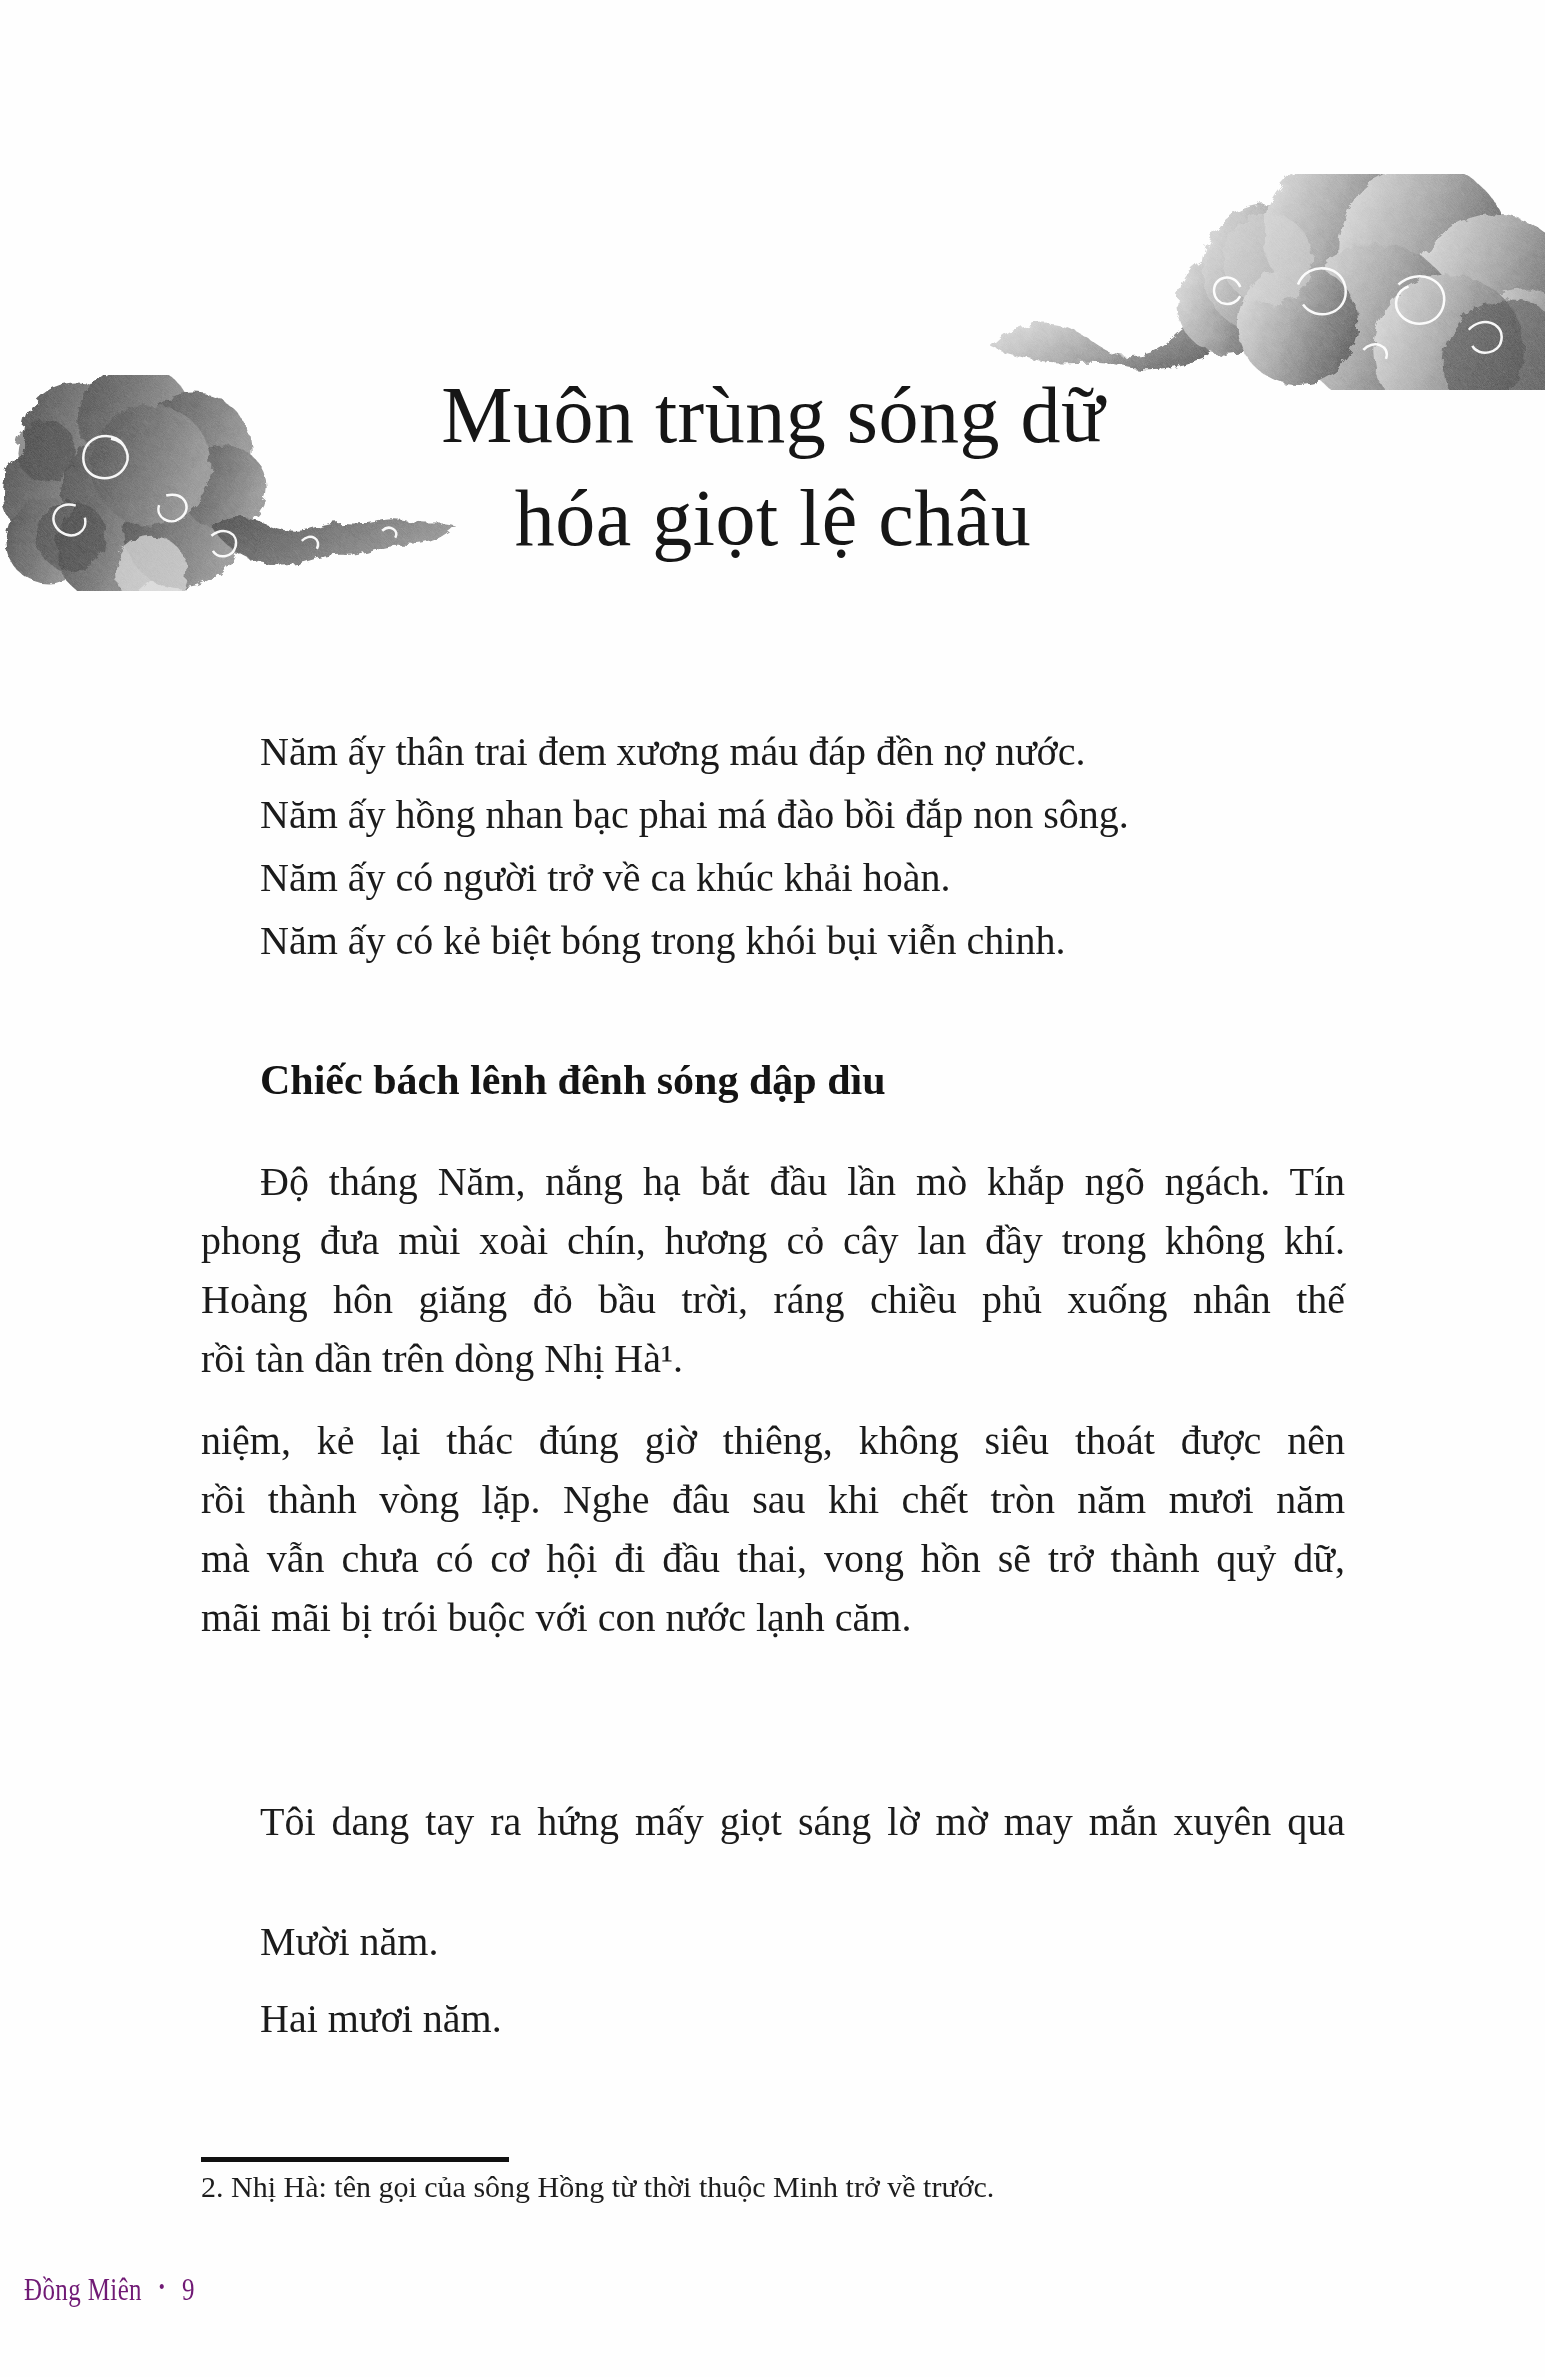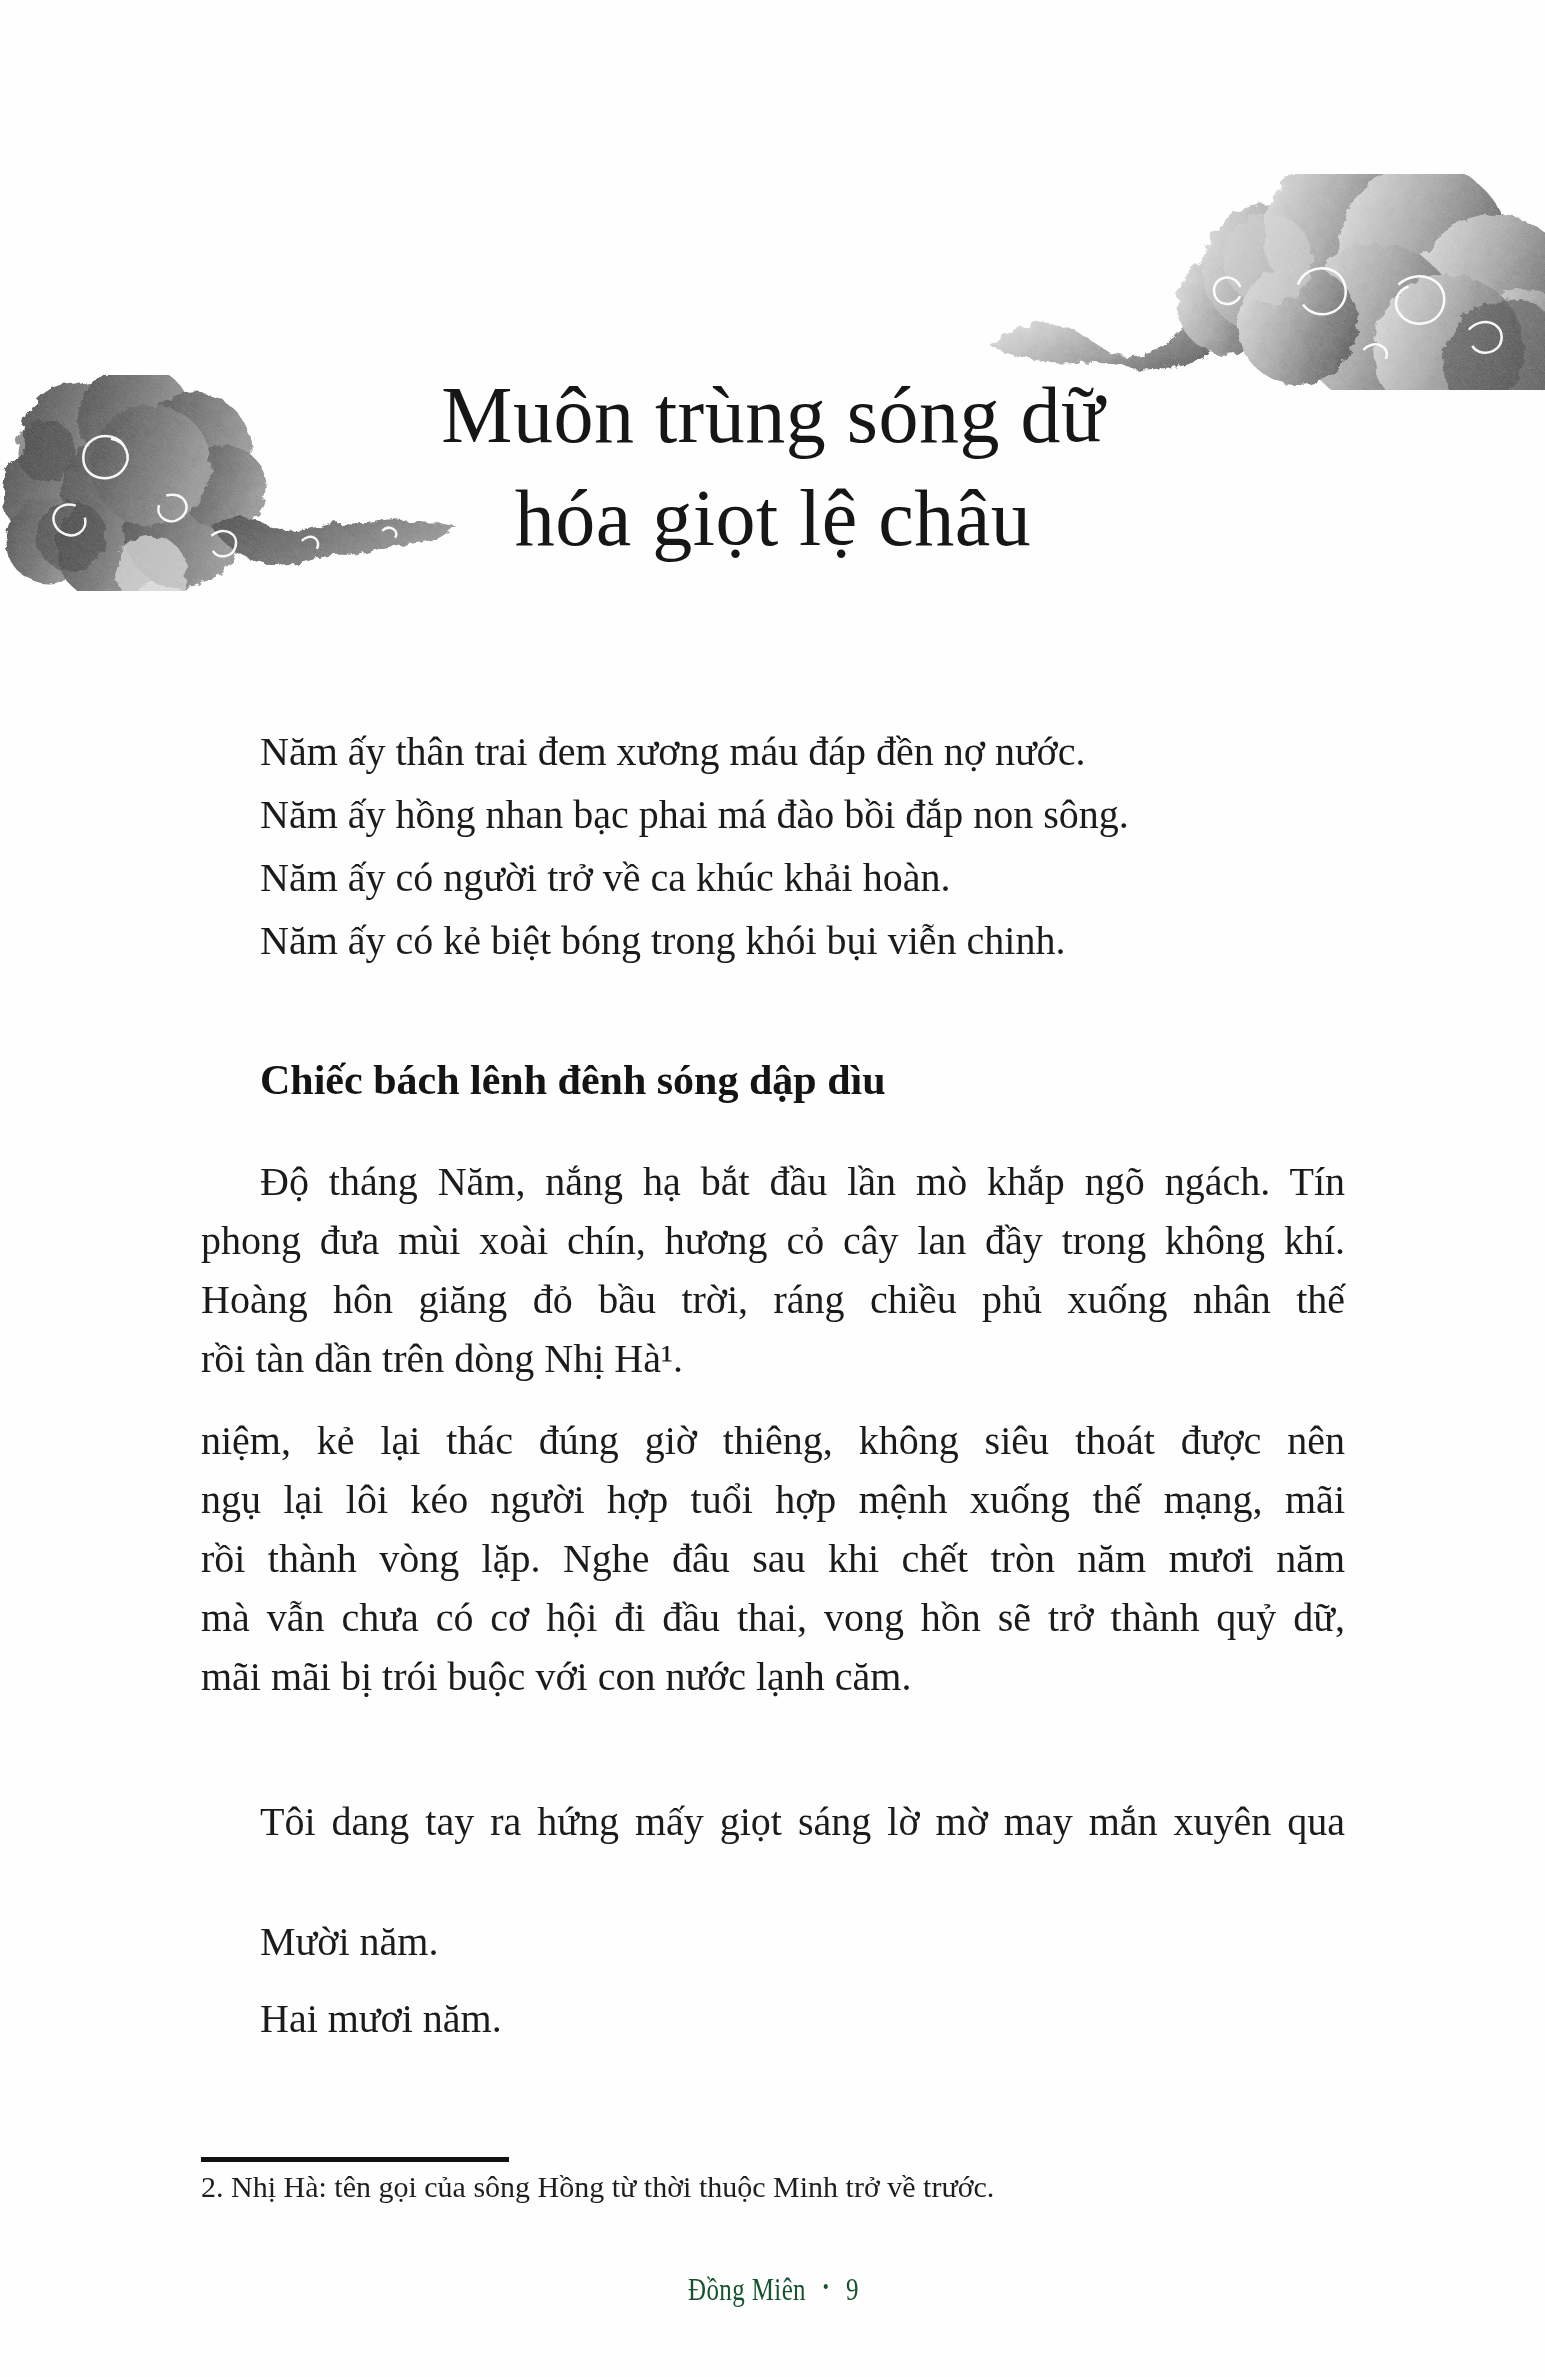--- a/index.html
+++ b/index.html
@@ -40,21 +40,21 @@
   .shortline{font-size:40px;line-height:59px;padding-left:59px;}
   .s1{top:1912px;}
   .s2{top:1989px;}
   .footnote-rule{
     position:absolute;left:201px;top:2157px;width:308px;height:4.5px;
     background:#111;z-index:1;
   }
   .footnote{top:2168px;font-size:30px;line-height:37px;color:#1e1e1e;}
   .footer{
     position:absolute;left:0;right:0;top:2267px;z-index:1;
-    text-align:center;font-size:32px;line-height:40px;color:#14532d;
+    font-size:32px;line-height:40px;color:#701a75;
   }
   .footer .inner{display:inline-block;transform:scaleX(0.78);letter-spacing:0.5px;}
   .footer .dot{display:inline-block;margin:0 13px;font-size:22px;vertical-align:6px;}
 </style>
 </head>
 <body>
 
 <div class="page">
 
   <svg class="cloud cloud-right" viewBox="0 0 1191 430" aria-hidden="true">
@@ -163,21 +163,20 @@
 
   <div class="tblock para p1">
     <div class="line indent just">Độ tháng Năm, nắng hạ bắt đầu lần mò khắp ngõ ngách. Tín</div>
     <div class="line just">phong đưa mùi xoài chín, hương cỏ cây lan đầy trong không khí.</div>
     <div class="line just">Hoàng hôn giăng đỏ bầu trời, ráng chiều phủ xuống nhân thế</div>
     <div class="line">rồi tàn dần trên dòng Nhị Hà¹.</div>
   </div>
 
   <div class="tblock para p2">
     <div class="line just">niệm, kẻ lại thác đúng giờ thiêng, không siêu thoát được nên</div>
-    <div class="line just">ngụ lại lôi kéo người hợp tuổi hợp mệnh xuống thế mạng, mãi</div>
     <div class="line just">rồi thành vòng lặp. Nghe đâu sau khi chết tròn năm mươi năm</div>
     <div class="line just">mà vẫn chưa có cơ hội đi đầu thai, vong hồn sẽ trở thành quỷ dữ,</div>
     <div class="line">mãi mãi bị trói buộc với con nước lạnh căm.</div>
   </div>
 
   <div class="tblock para p3">
     <div class="line indent just">Tôi dang tay ra hứng mấy giọt sáng lờ mờ may mắn xuyên qua</div>
   </div>
 
   <div class="tblock shortline s1">Mười năm.</div>

